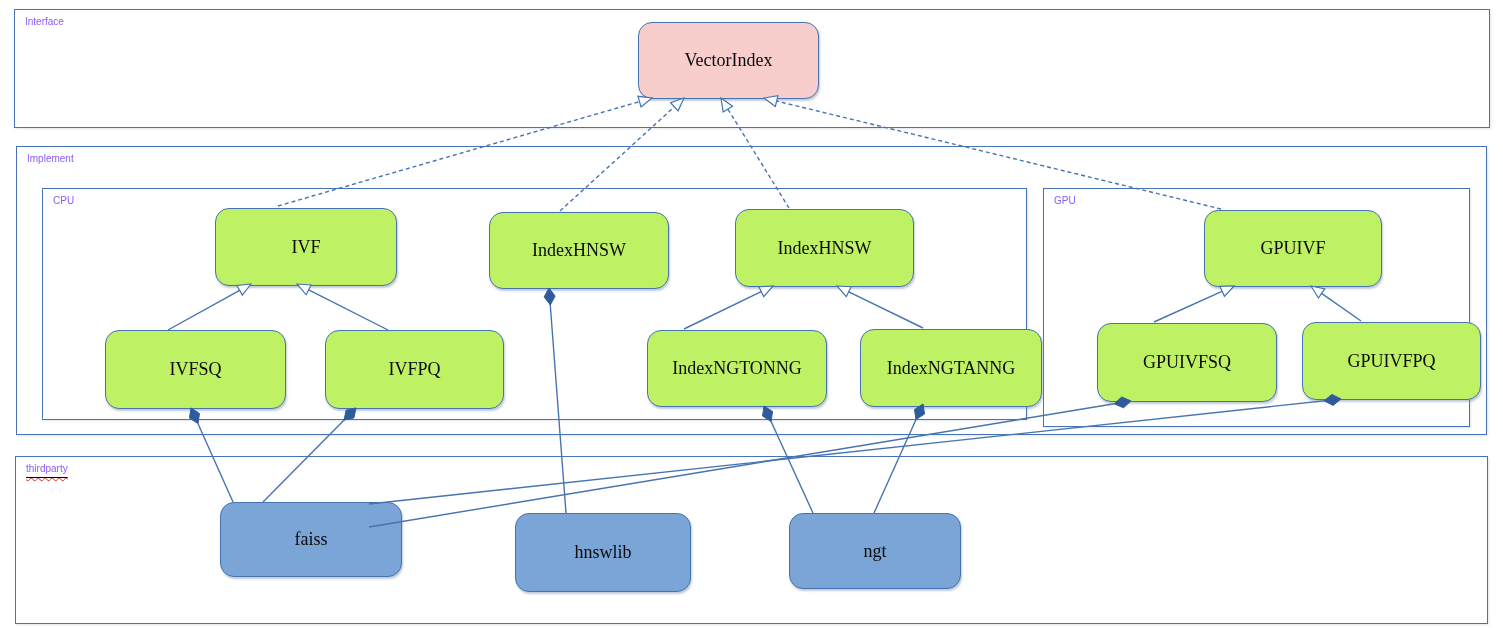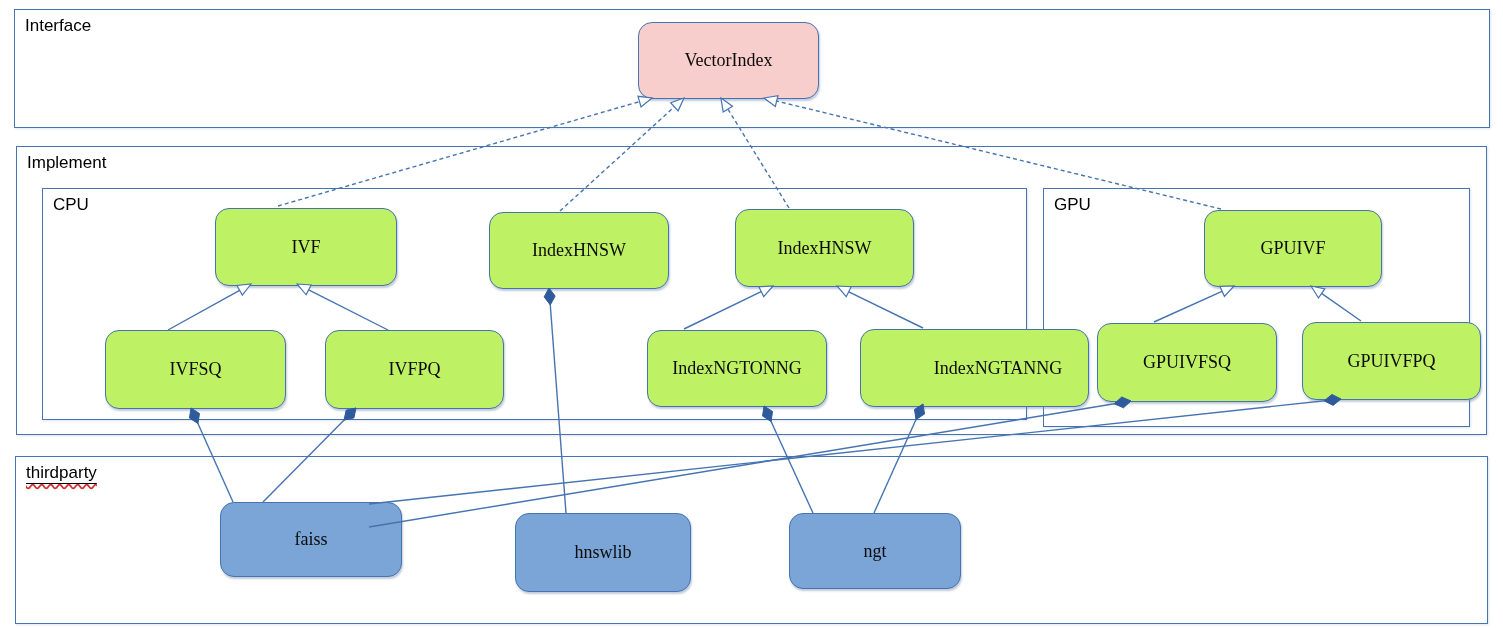--- a/index.html
+++ b/index.html
@@ -6,21 +6,21 @@
   .canvas{
     position:relative;width:1503px;height:628px;background:#fff;overflow:hidden;
     font-family:"Liberation Sans",sans-serif;
   }
   
   .container{
     position:absolute;border:1.5px solid #4673b1;background:transparent;
     box-shadow:1px 1px 2px rgba(160,180,210,.35);
   }
   .container-label{
-    position:absolute;top:6px;left:10px;font-size:17px;color:#000000;
+    position:absolute;top:6px;left:10px;font-size:10px;color:#8b5cf6;
     font-family:"Liberation Sans",sans-serif;white-space:nowrap;
   }
   #c-interface{left:14px;top:9px;width:1474px;height:117px;}
   #c-implement{left:16px;top:146px;width:1469px;height:287px;}
   #c-cpu{left:42px;top:188px;width:983px;height:230px;}
   #c-gpu{left:1043px;top:188px;width:425px;height:237px;}
   #c-thirdparty{left:15px;top:456px;width:1471px;height:166px;}
   .squiggle{text-decoration:underline wavy #d03030;text-underline-offset:5px;}
   .black-underline{text-decoration:underline solid #000;}
   
@@ -34,21 +34,21 @@
   .node.green{background:#bef264;}
   .node.pink{background:#f8cecc;}
   .node.blue{background:#7aa5d6;}
   #n-VectorIndex{left:606px;top:22px;width:179px;height:75px;}
   #n-IVF{left:183px;top:208px;width:180px;height:76px;}
   #n-IndexHNSW{left:457px;top:212px;width:178px;height:75px;}
   #n-IndexNGT{left:703px;top:209px;width:177px;height:76px;}
   #n-IVFSQ{left:73px;top:330px;width:179px;height:77px;}
   #n-IVFPQ{left:293px;top:330px;width:177px;height:77px;}
   #n-IndexNGTONNG{left:615px;top:330px;width:178px;height:75px;}
-  #n-IndexNGTANNG{left:828px;top:329px;width:180px;height:76px;padding-left:47px;}
+  #n-IndexNGTANNG{left:828px;top:329px;width:180px;height:76px;}
   #n-GPUIVF{left:1172px;top:210px;width:176px;height:75px;}
   #n-GPUIVFSQ{left:1065px;top:323px;width:178px;height:77px;}
   #n-GPUIVFPQ{left:1270px;top:322px;width:177px;height:76px;}
   #n-faiss{left:188px;top:502px;width:180px;height:73px;}
   #n-hnswlib{left:483px;top:513px;width:174px;height:77px;}
   #n-ngt{left:757px;top:513px;width:170px;height:74px;}
   
   #edges{position:absolute;left:0;top:0;width:1503px;height:628px;z-index:3;pointer-events:none;}
 </style>
 </head>

